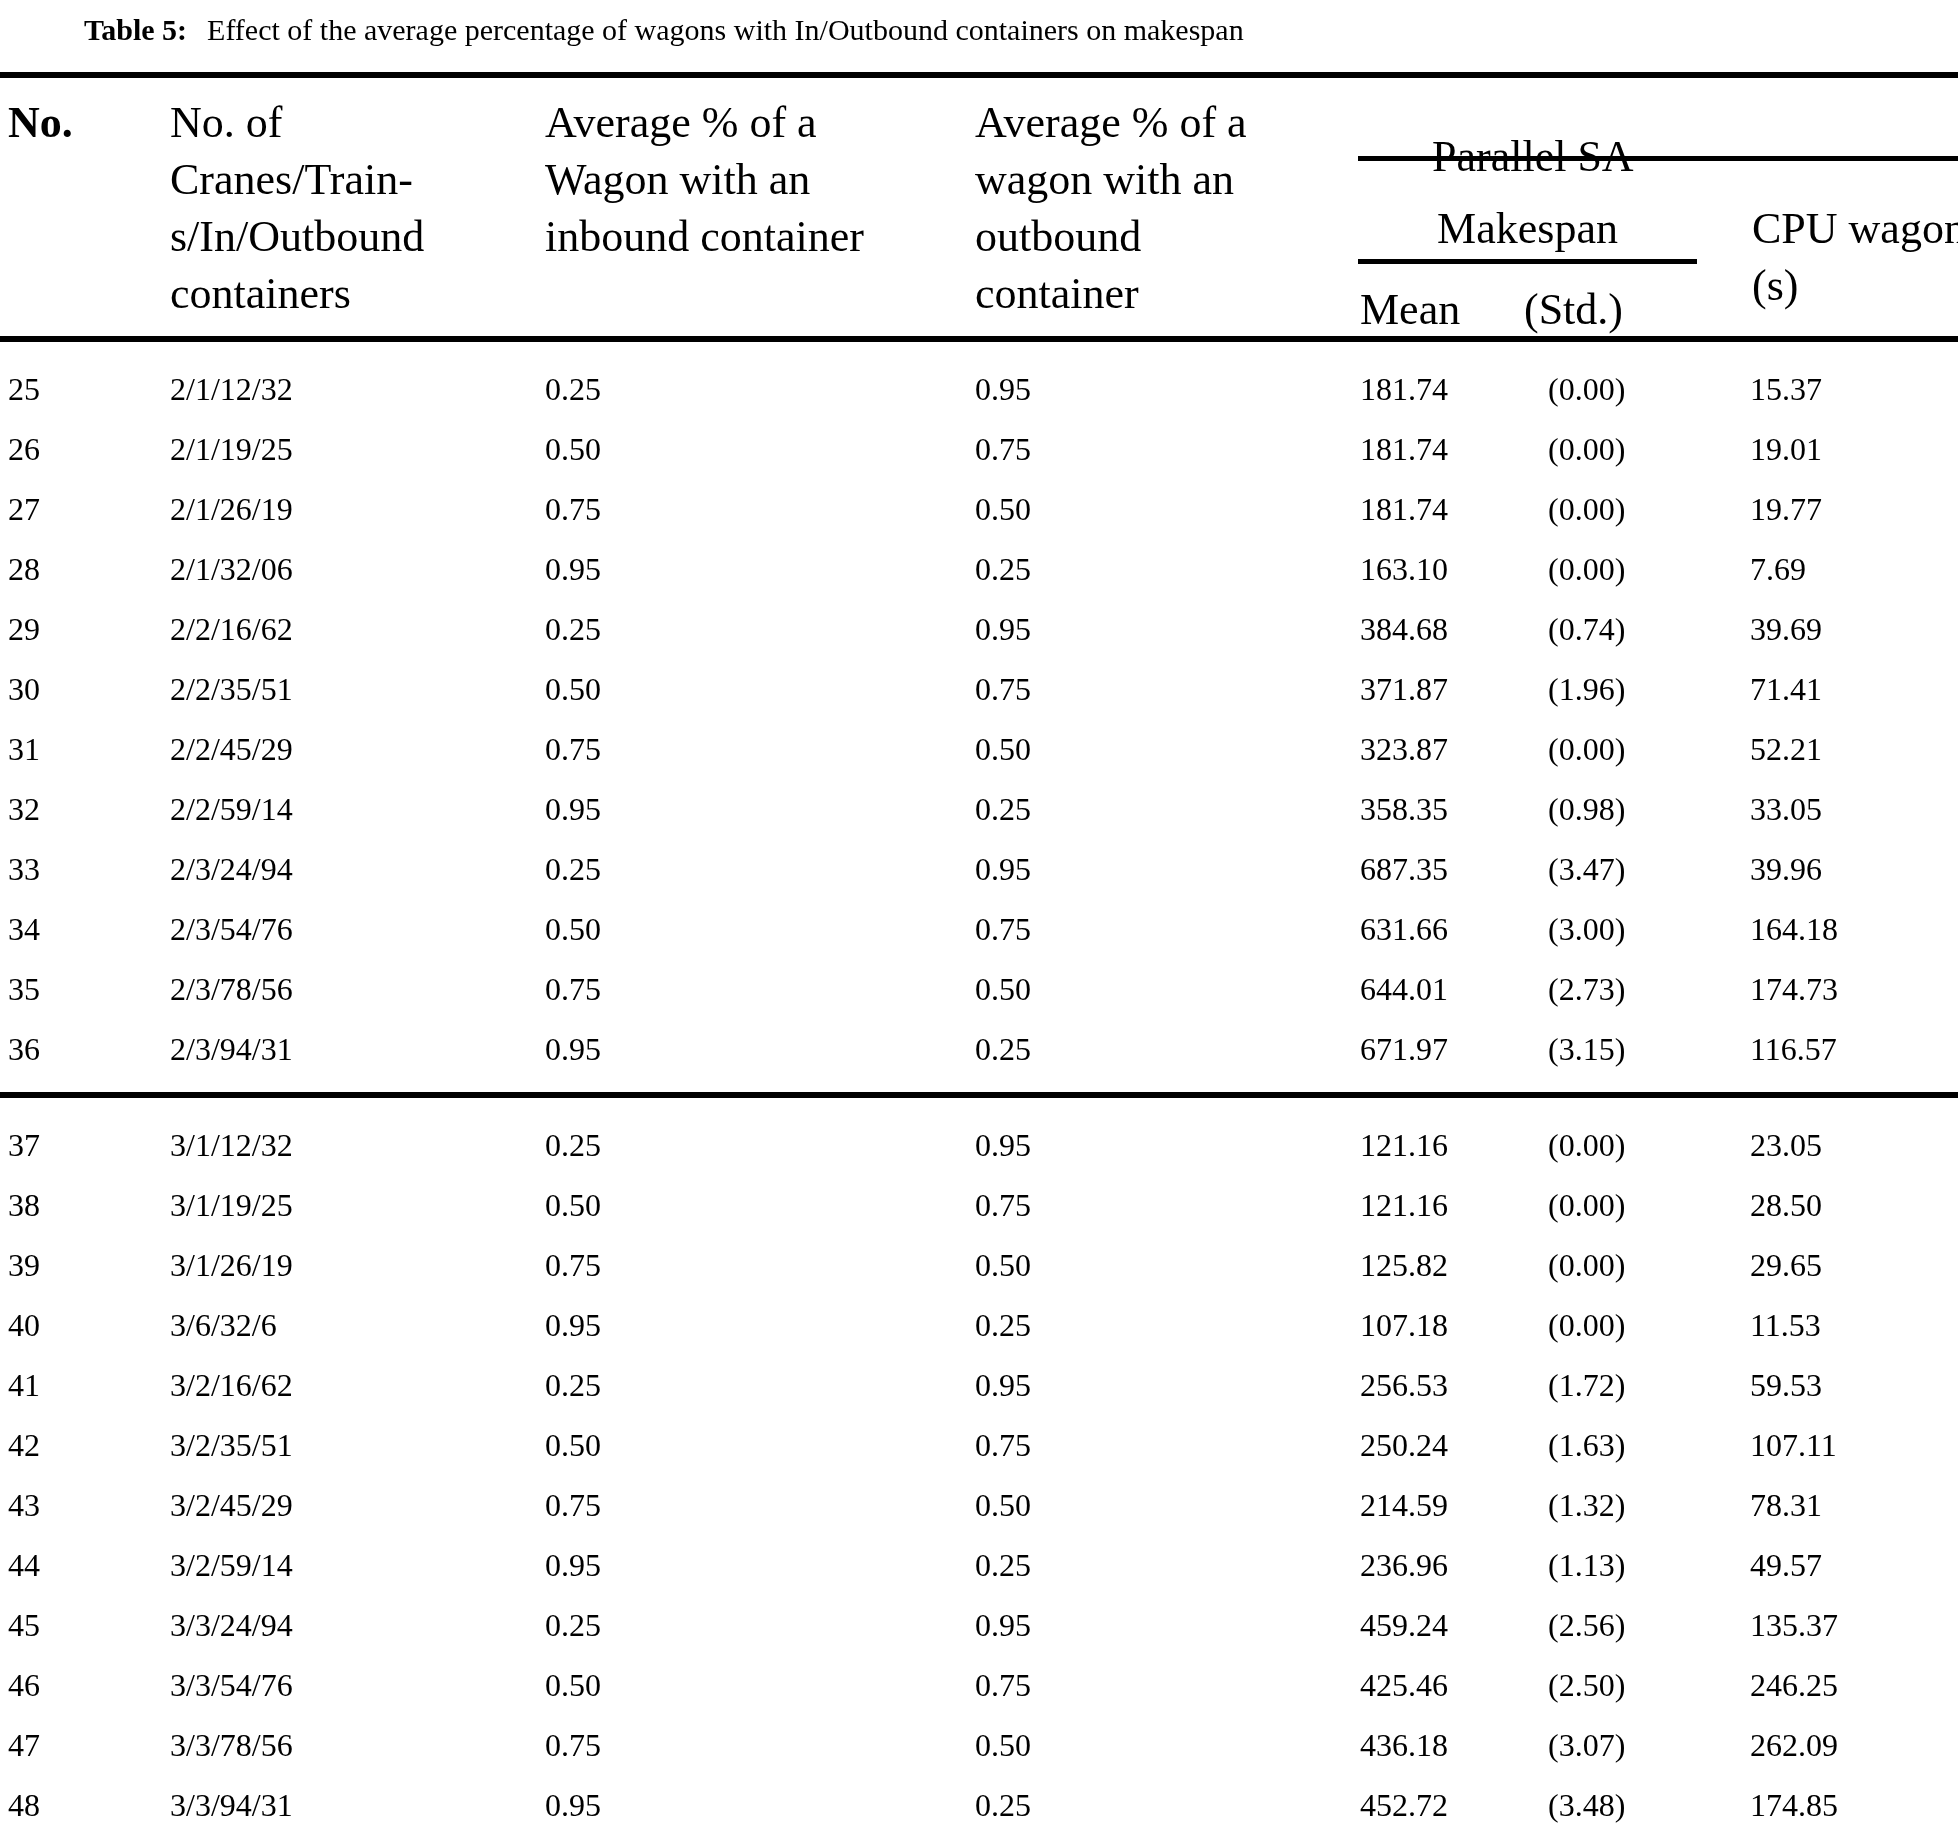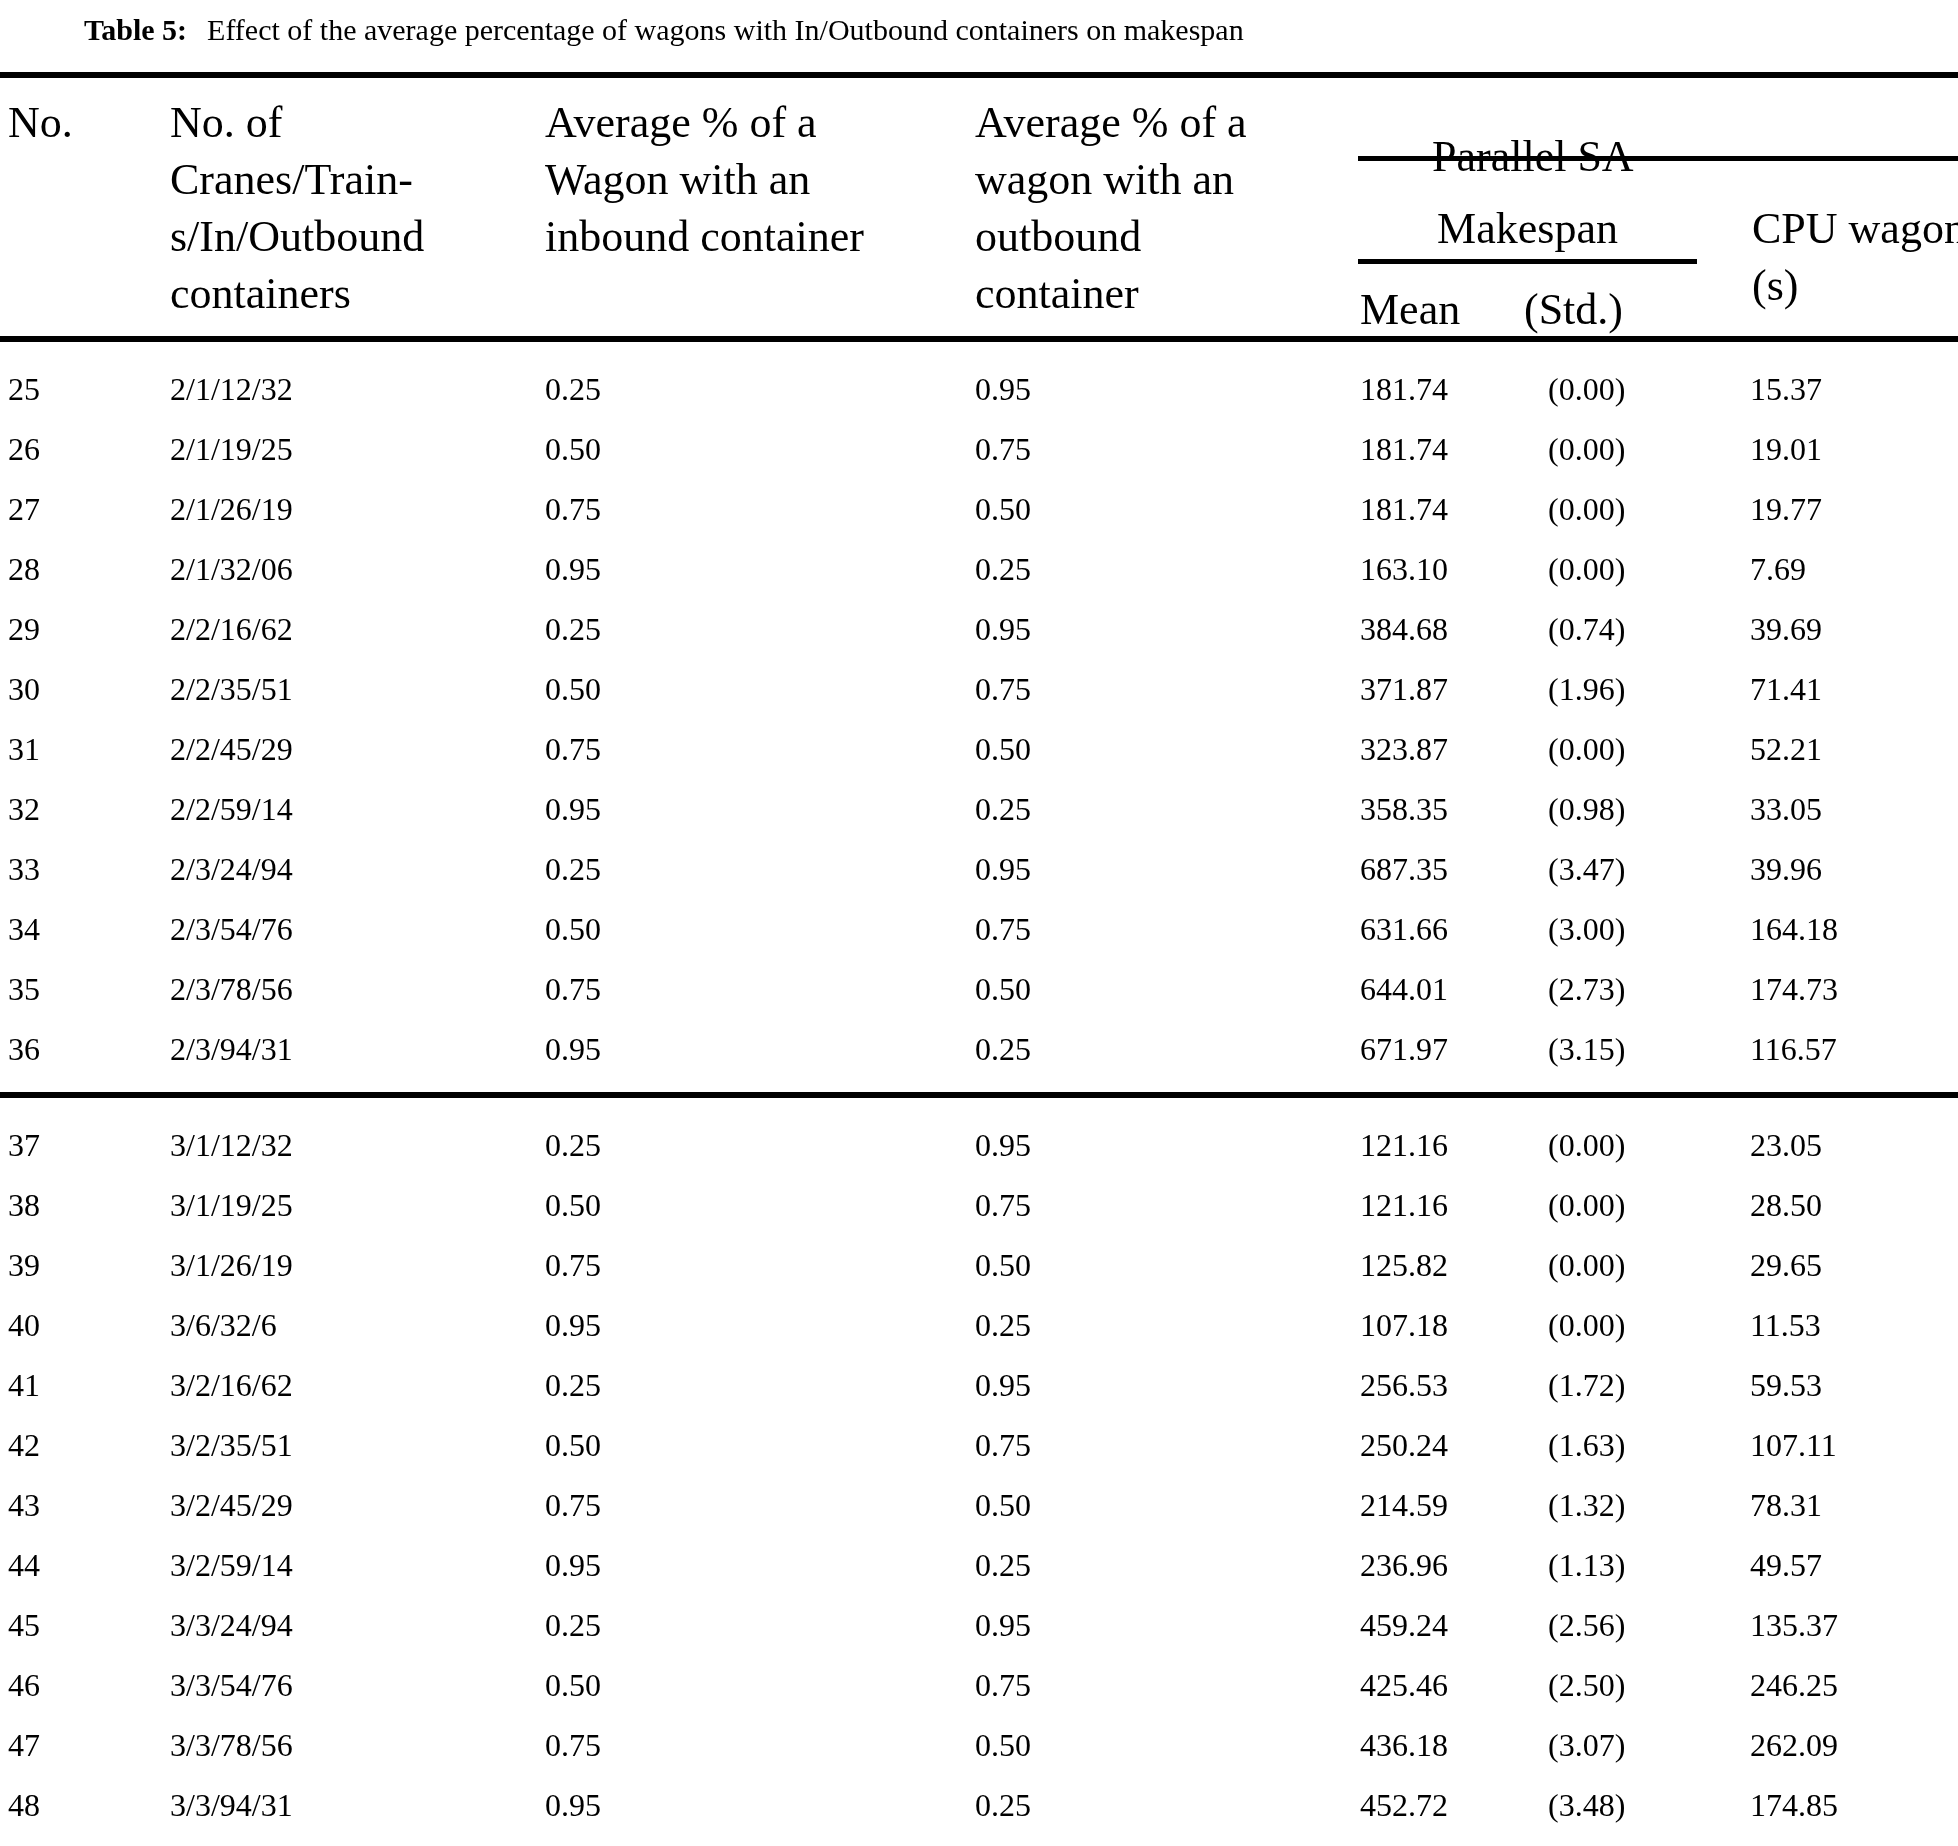--- a/index.html
+++ b/index.html
@@ -24,21 +24,21 @@
   .rule { background:#000; width:1958px; }
   .rule.major { height:6px; }
 
   
   .thead {
     position:relative;
     height:258px;
     font-size:44px;
   }
   .hcell { position:absolute; line-height:57px; white-space:nowrap; }
-  .h-no       { left:8px;    top:16px; }
+  .h-no       { left:8px;    top:16px;font-weight:bold; }
   .h-config   { left:170px;  top:16px; }
   .h-inbound  { left:545px;  top:16px; }
   .h-outbound { left:975px;  top:16px; }
   .h-psa      { left:1432px; top:18px; width:592px; text-align:left;margin-top:32px; }
   .h-psa-rule { position:absolute; left:1358px; right:0;  top:78px;  height:5px; background:#000; }
   .h-makespan { left:1358px; top:122px; width:339px; text-align:center; }
   .h-mk-rule  { position:absolute; left:1358px; width:339px; top:181px; height:5px; background:#000; }
   .h-mean     { left:1360px; top:203px; }
   .h-std      { left:1524px; top:203px; }
   .h-cpu      { left:1752px; top:122px; }

